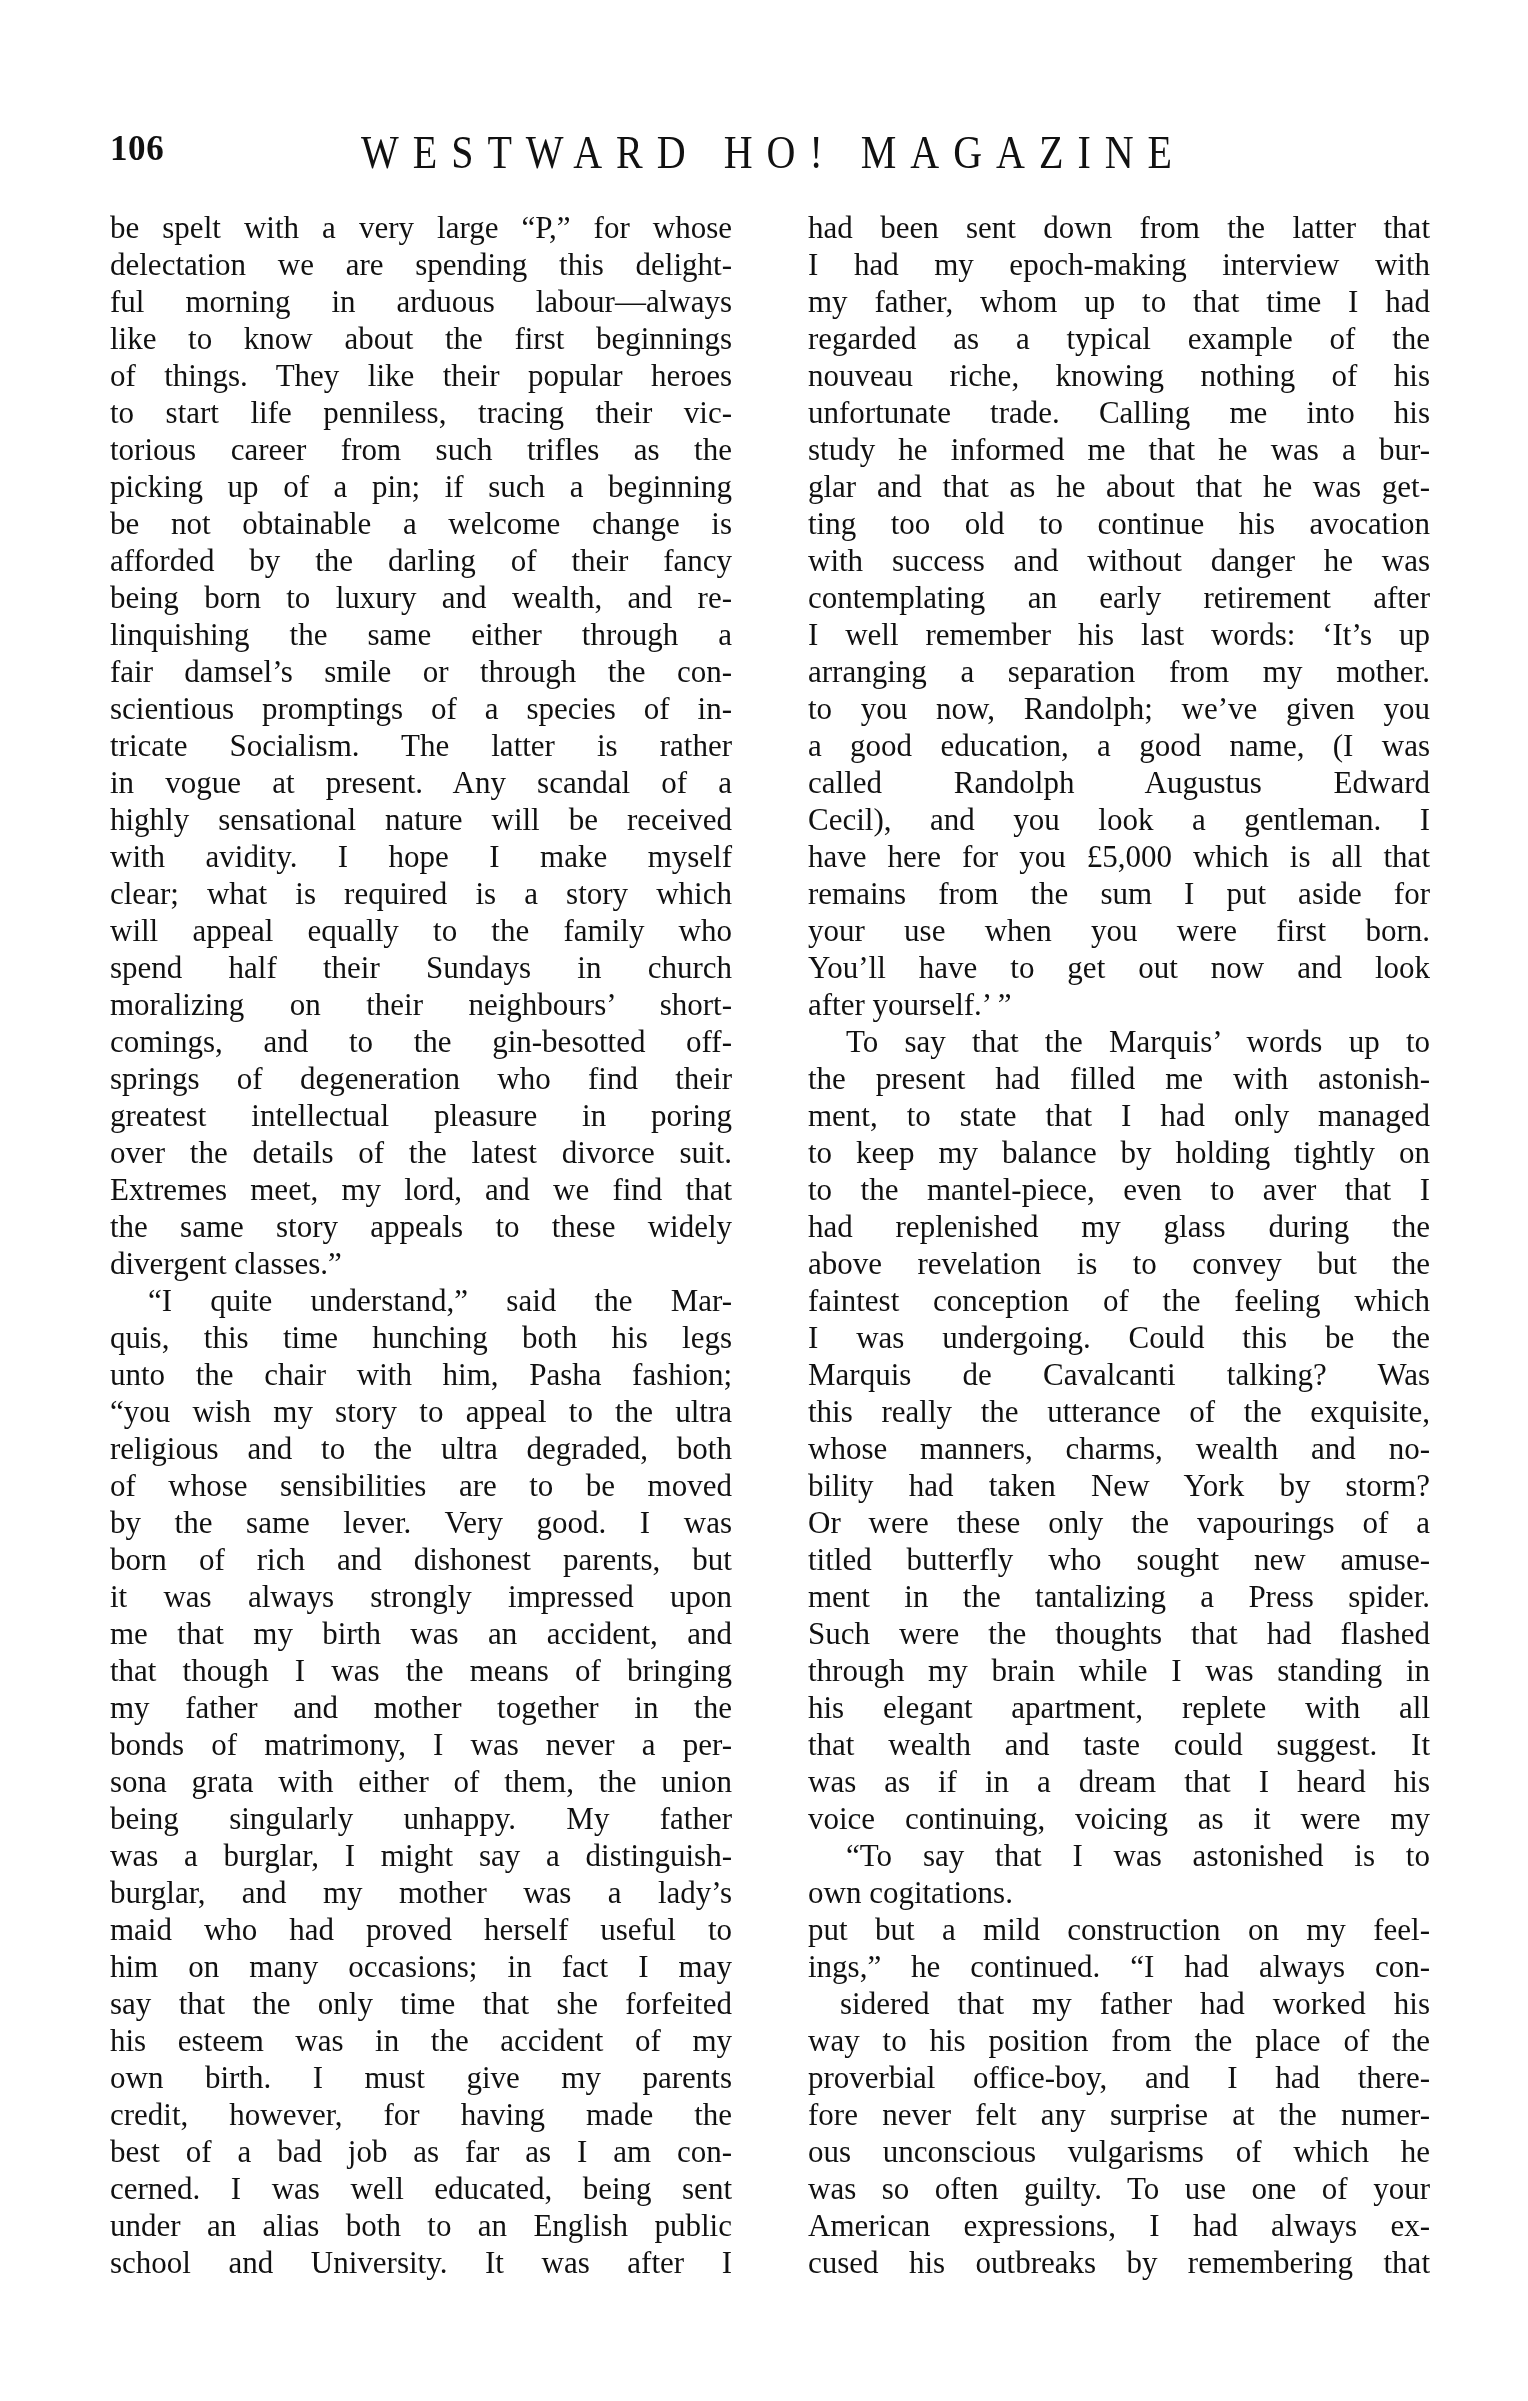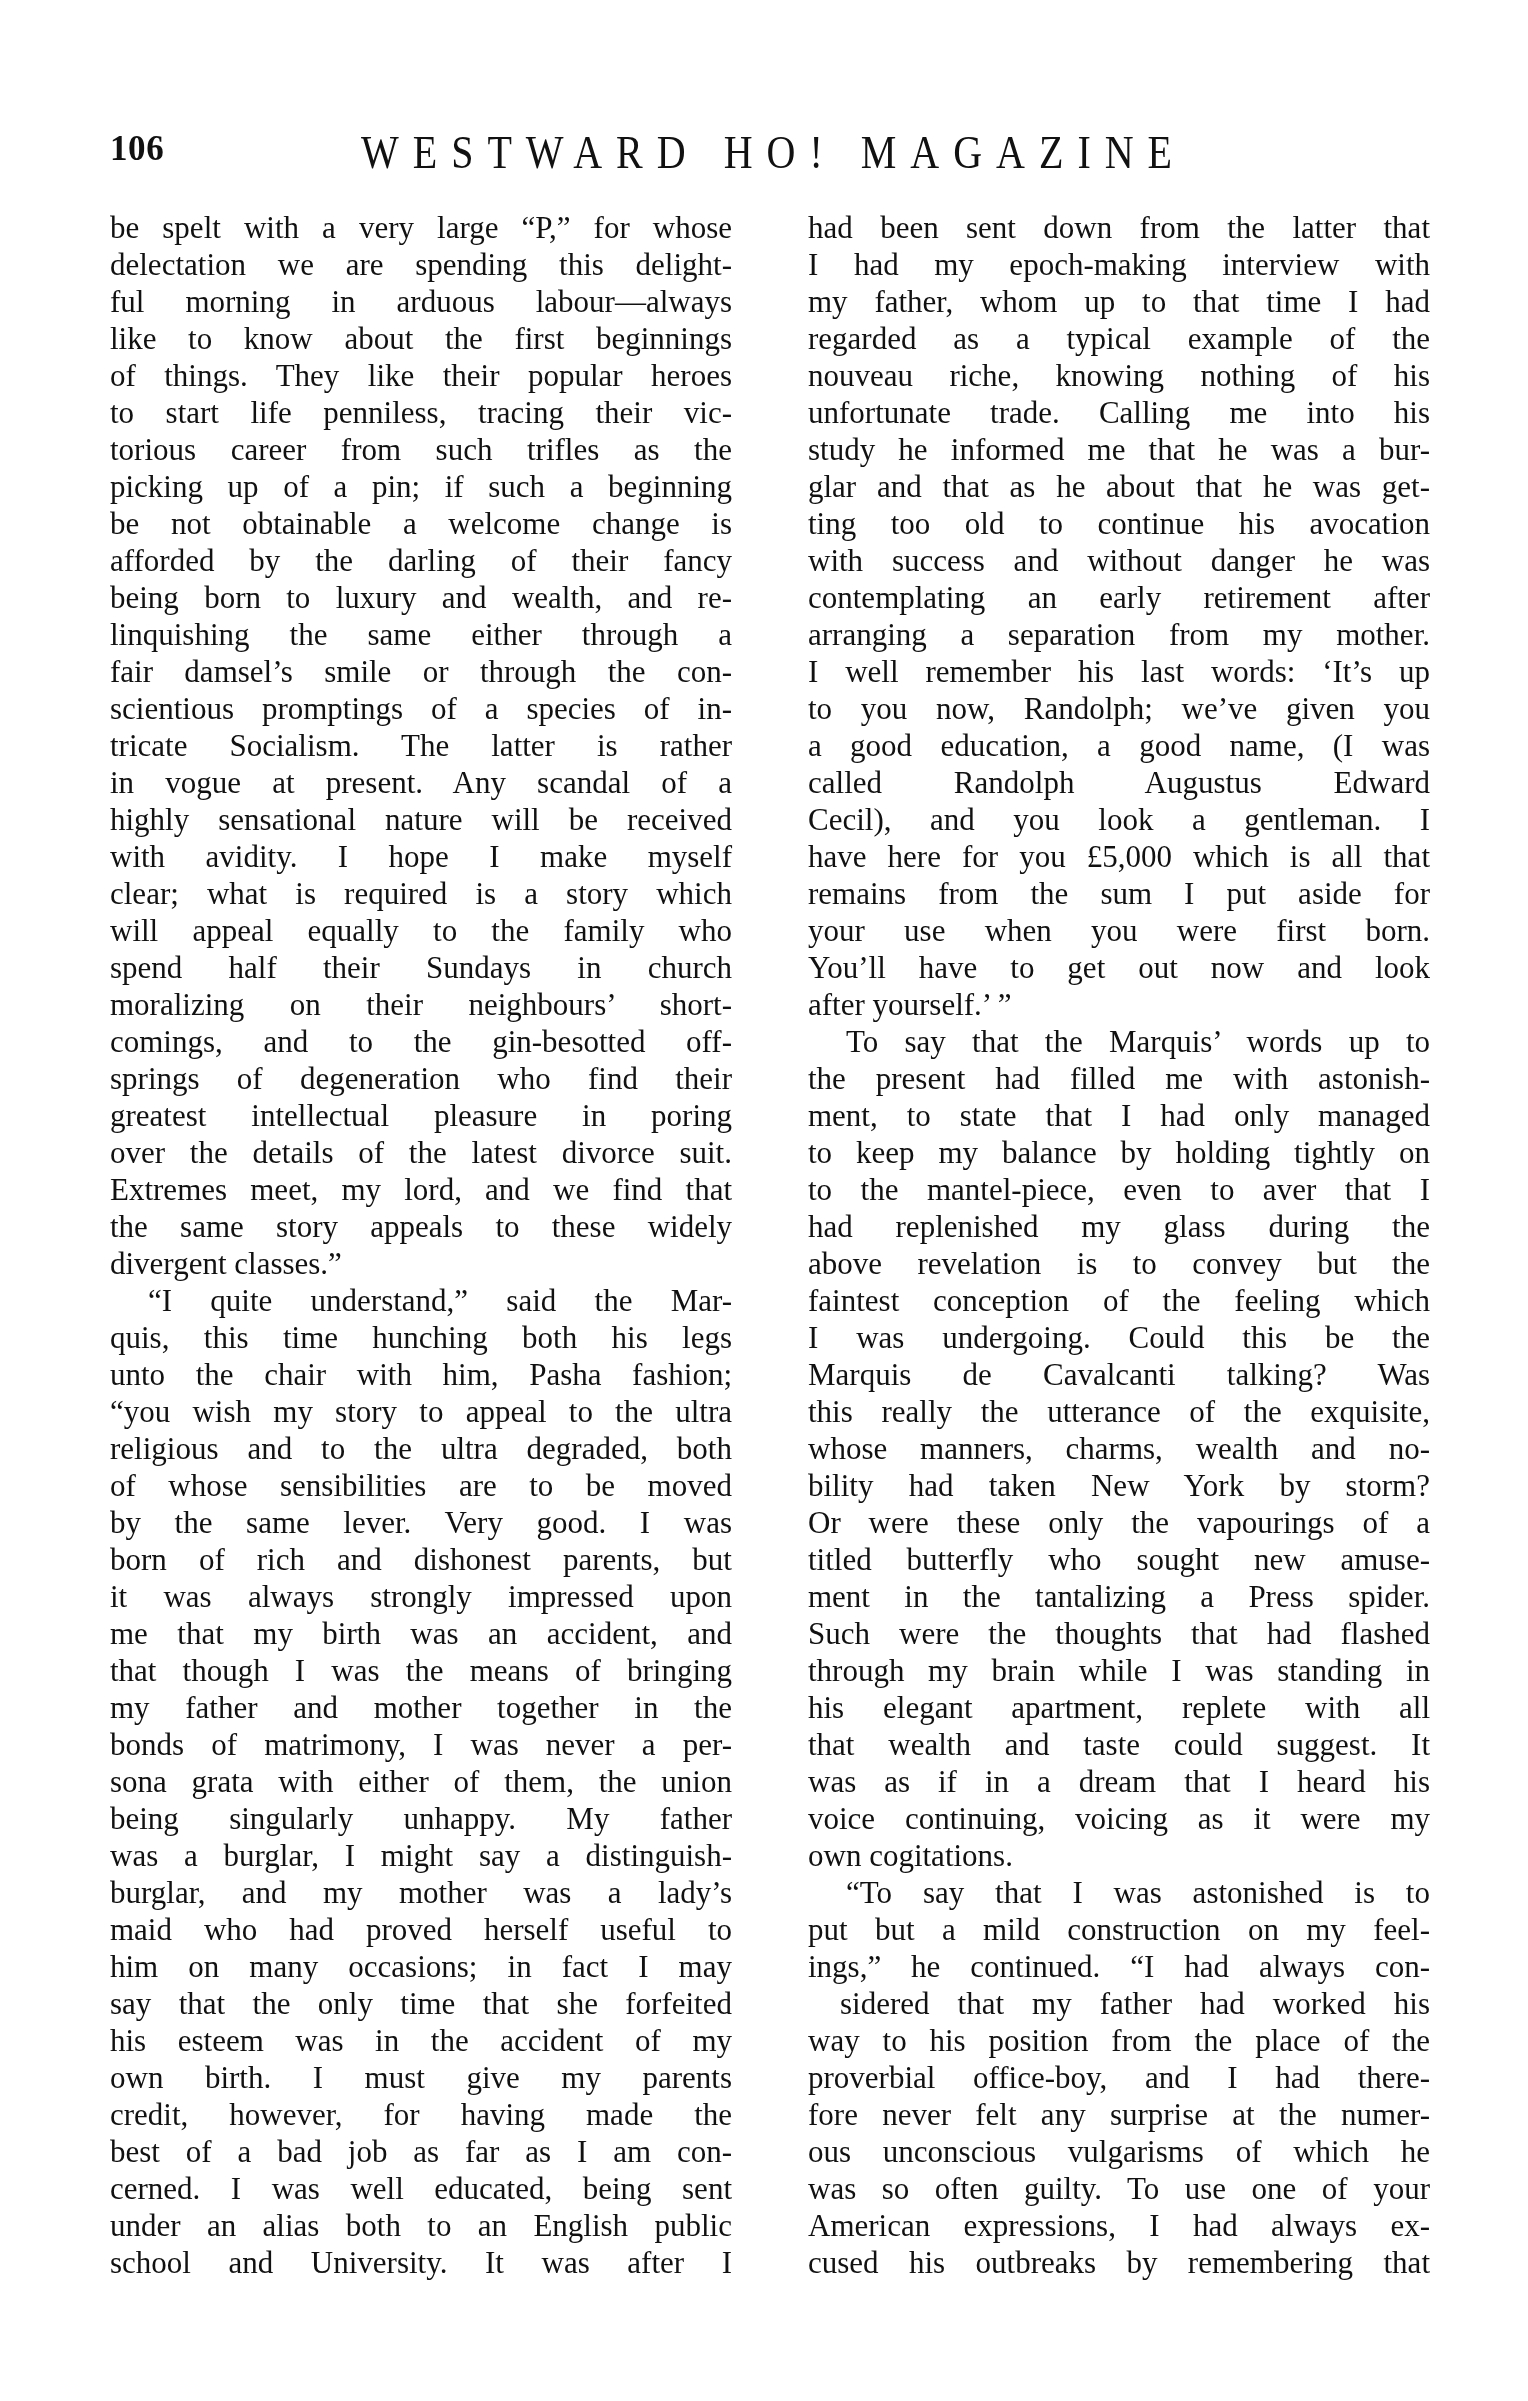--- a/index.html
+++ b/index.html
@@ -87,22 +87,22 @@
     <div class="line" style="white-space: nowrap;">I had my epoch-making interview with</div>
     <div class="line" style="white-space: nowrap;">my father, whom up to that time I had</div>
     <div class="line" style="white-space: nowrap;">regarded as a typical example of the</div>
     <div class="line" style="white-space: nowrap;">nouveau riche, knowing nothing of his</div>
     <div class="line" style="white-space: nowrap;">unfortunate trade.  Calling me into his</div>
     <div class="line" style="white-space: nowrap;">study he informed me that he was a bur-</div>
     <div class="line" style="white-space: nowrap;">glar and that as he about that he was get-</div>
     <div class="line" style="white-space: nowrap;">ting too old to continue his avocation</div>
     <div class="line" style="white-space: nowrap;">with success and without danger he was</div>
     <div class="line" style="white-space: nowrap;">contemplating an early retirement after</div>
+    <div class="line" style="white-space: nowrap;">I well remember his last words: ‘It’s up</div>
     <div class="line" style="white-space: nowrap;">arranging a separation from my mother.</div>
-    <div class="line" style="white-space: nowrap;">I well remember his last words: ‘It’s up</div>
     <div class="line" style="white-space: nowrap;">to you now, Randolph; we’ve given you</div>
     <div class="line" style="white-space: nowrap;">a good education, a good name, (I was</div>
     <div class="line" style="white-space: nowrap;">called Randolph Augustus Edward</div>
     <div class="line" style="white-space: nowrap;">Cecil), and you look a gentleman.  I</div>
     <div class="line" style="white-space: nowrap;">have here for you £5,000 which is all that</div>
     <div class="line" style="white-space: nowrap;">remains from the sum I put aside for</div>
     <div class="line" style="white-space: nowrap;">your use when you were first born.</div>
     <div class="line" style="white-space: nowrap;">You’ll have to get out now and look</div>
     <div class="line last" style="white-space: nowrap;">after yourself.’ ”</div>
     <div class="line indent" style="white-space: nowrap;">To say that the Marquis’ words up to</div>
@@ -120,22 +120,22 @@
     <div class="line" style="white-space: nowrap;">bility had taken New York by storm?</div>
     <div class="line" style="white-space: nowrap;">Or were these only the vapourings of a</div>
     <div class="line" style="white-space: nowrap;">titled butterfly who sought new amuse-</div>
     <div class="line" style="white-space: nowrap;">ment in the tantalizing a Press spider.</div>
     <div class="line" style="white-space: nowrap;">Such were the thoughts that had flashed</div>
     <div class="line" style="white-space: nowrap;">through my brain while I was standing in</div>
     <div class="line" style="white-space: nowrap;">his elegant apartment, replete with all</div>
     <div class="line" style="white-space: nowrap;">that wealth and taste could suggest.  It</div>
     <div class="line" style="white-space: nowrap;">was as if in a dream that I heard his</div>
     <div class="line" style="white-space: nowrap;">voice continuing, voicing as it were my</div>
+    <div class="line indent" style="white-space: nowrap;">“To say that I was astonished is to</div>
     <div class="line last" style="white-space: nowrap;">own cogitations.</div>
-    <div class="line indent" style="white-space: nowrap;">“To say that I was astonished is to</div>
     <div class="line" style="white-space: nowrap;">put but a mild construction on my feel-</div>
     <div class="line" style="white-space: nowrap;">ings,” he continued.  “I had always con-</div>
     <div class="line" style="white-space: nowrap; margin-left: 32px;">sidered that my father had worked his</div>
     <div class="line" style="white-space: nowrap;">way to his position from the place of the</div>
     <div class="line" style="white-space: nowrap;">proverbial office-boy, and I had there-</div>
     <div class="line" style="white-space: nowrap;">fore never felt any surprise at the numer-</div>
     <div class="line" style="white-space: nowrap;">ous unconscious vulgarisms of which he</div>
     <div class="line" style="white-space: nowrap;">was so often guilty.  To use one of your</div>
     <div class="line" style="white-space: nowrap;">American expressions, I had always ex-</div>
     <div class="line" style="white-space: nowrap;">cused his outbreaks by remembering that</div>

